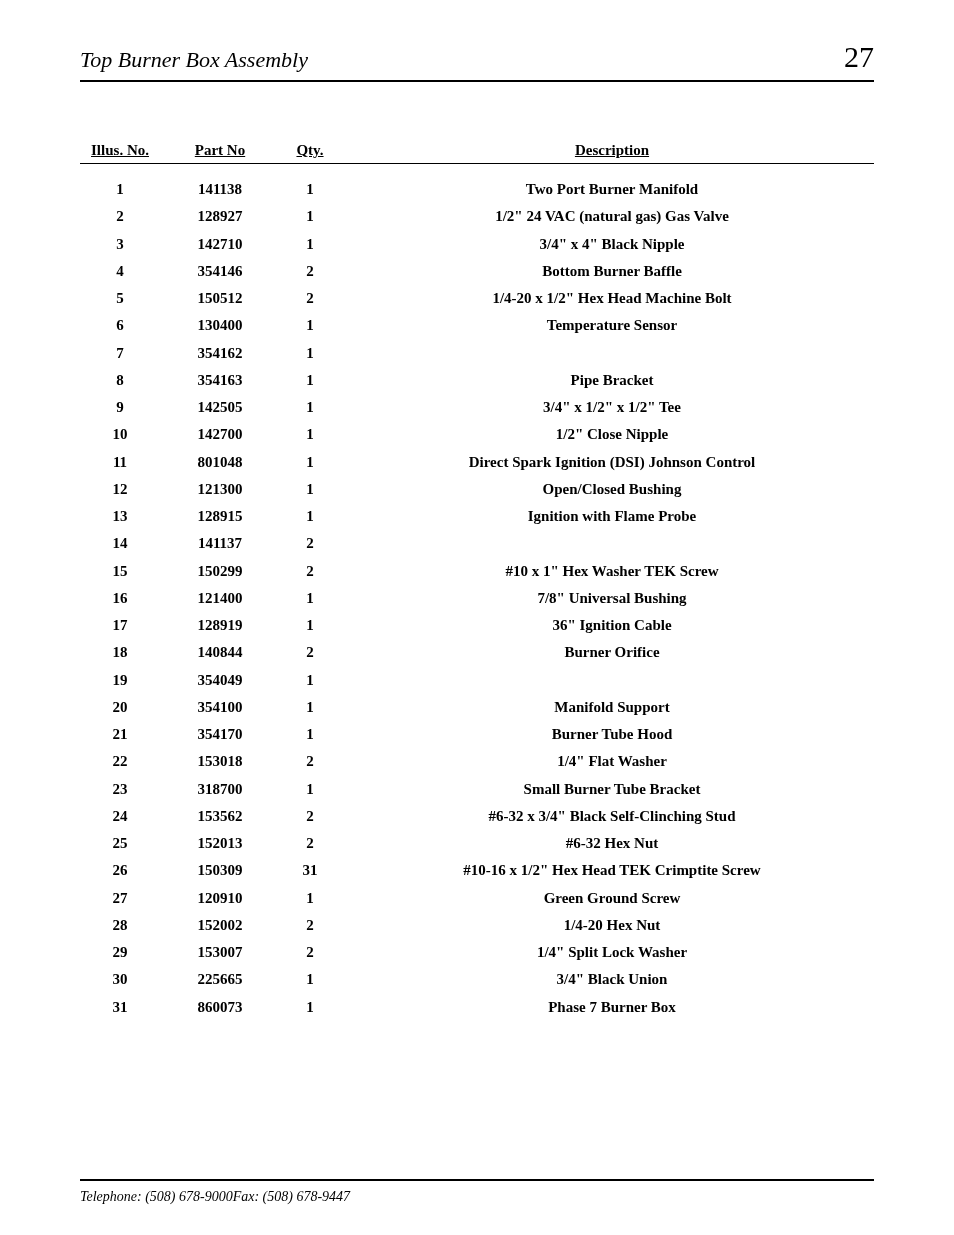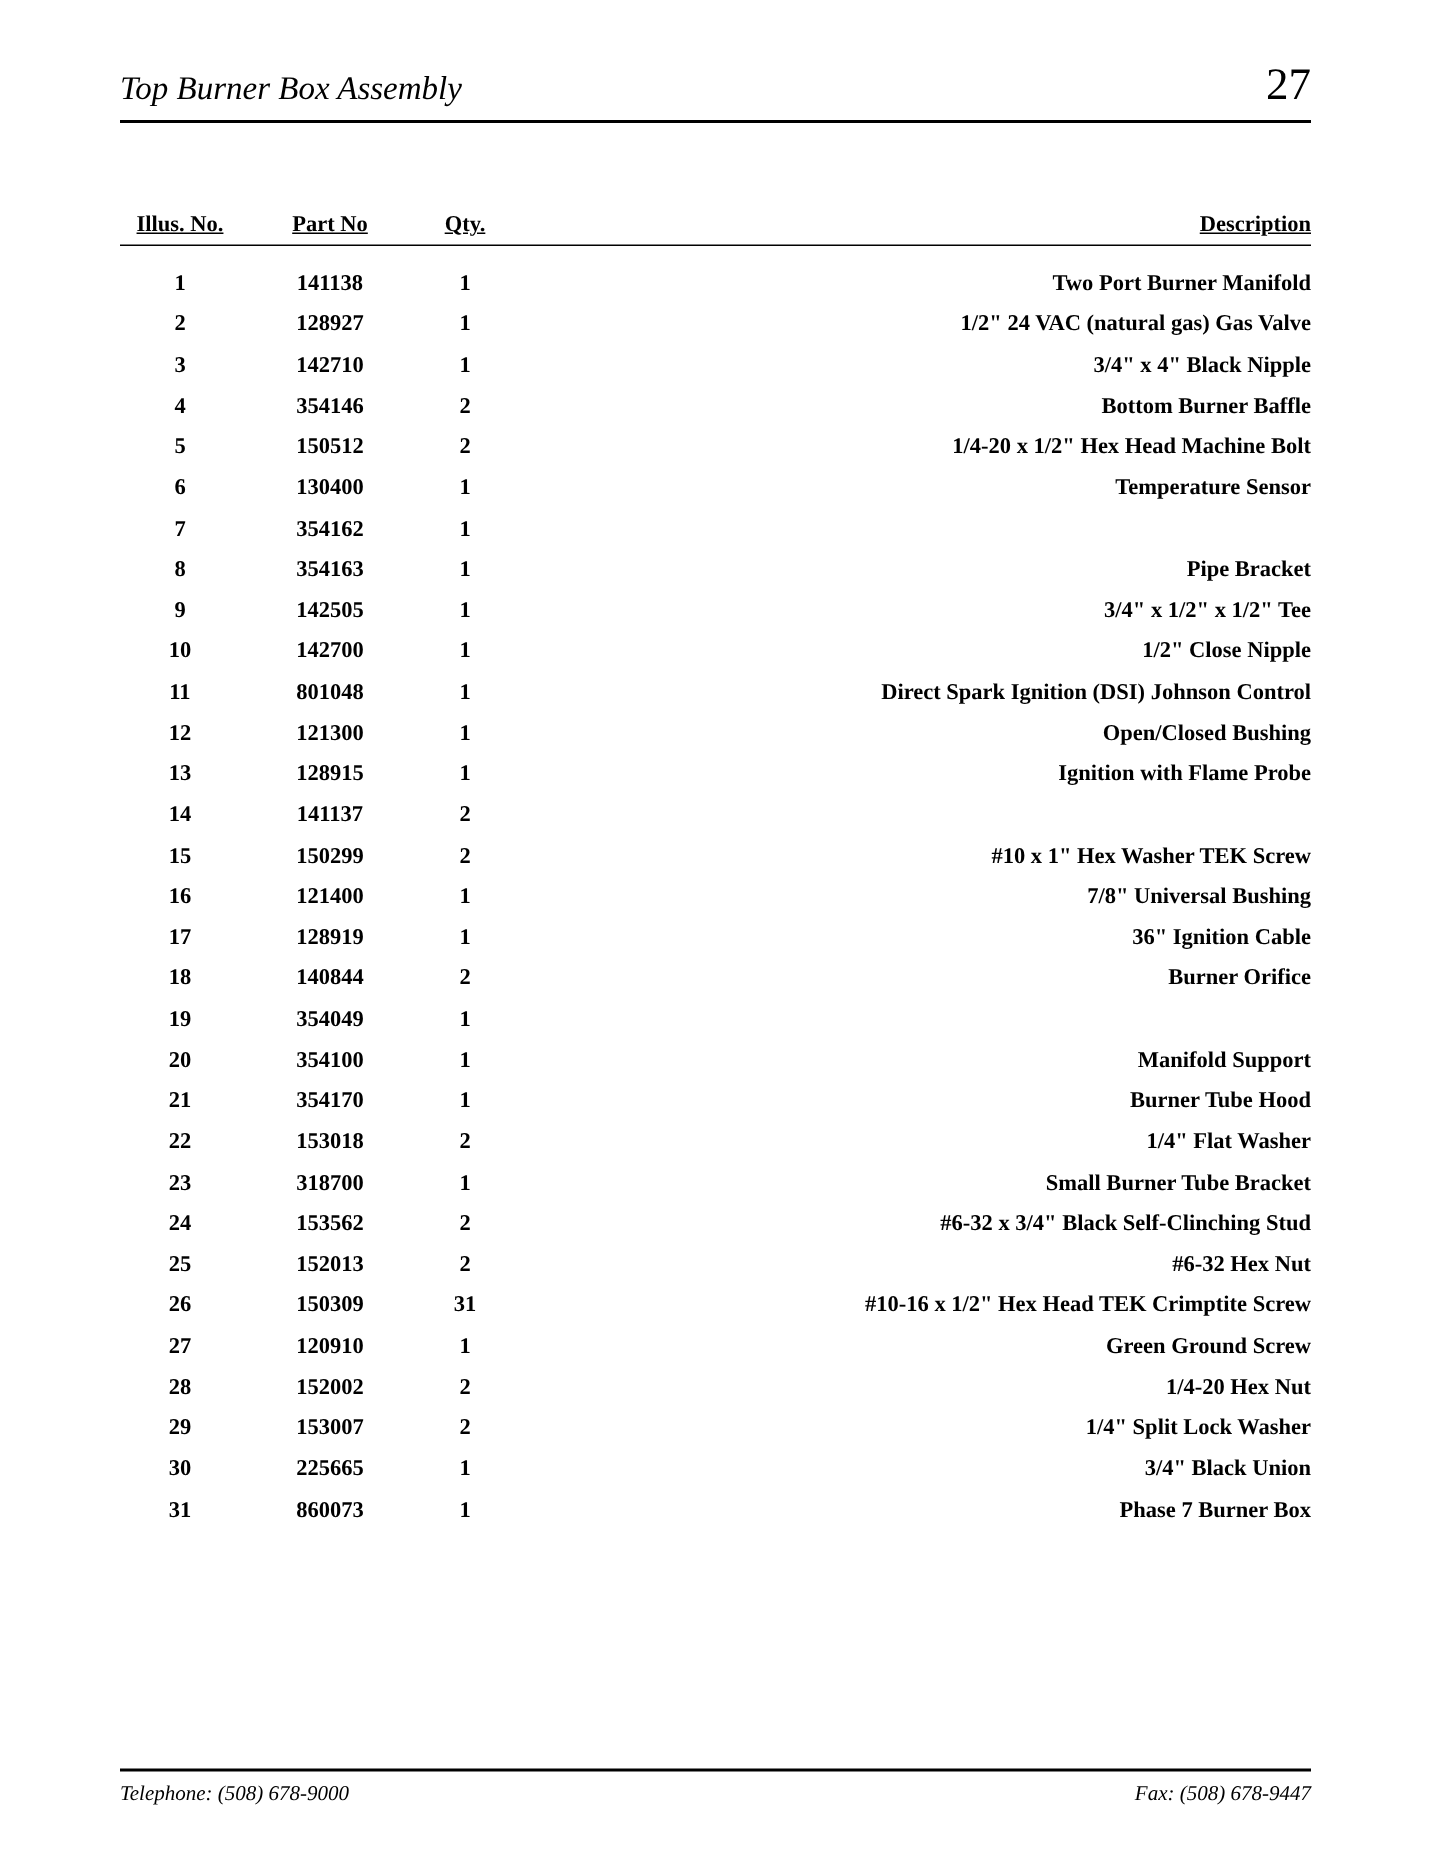--- a/index.html
+++ b/index.html
@@ -63,31 +63,30 @@
     }
     .cell-part {
       text-align: center;
       padding-right: 10px;
     }
     .cell-qty {
       text-align: center;
       padding-right: 10px;
     }
     .cell-desc {
-      text-align: right;
+      text-align: center;
     }
     .footer {
       position: absolute;
       bottom: 30px;
       left: 80px;
       right: 80px;
       border-top: 2px solid #000;
       padding-top: 8px;
       display: flex;
-      justify-content: space-between;
     }
     .footer-text {
       font-style: italic;
       font-size: 14px;
     }
   </style>
 </head>
 <body>
 
 <div class="page">

